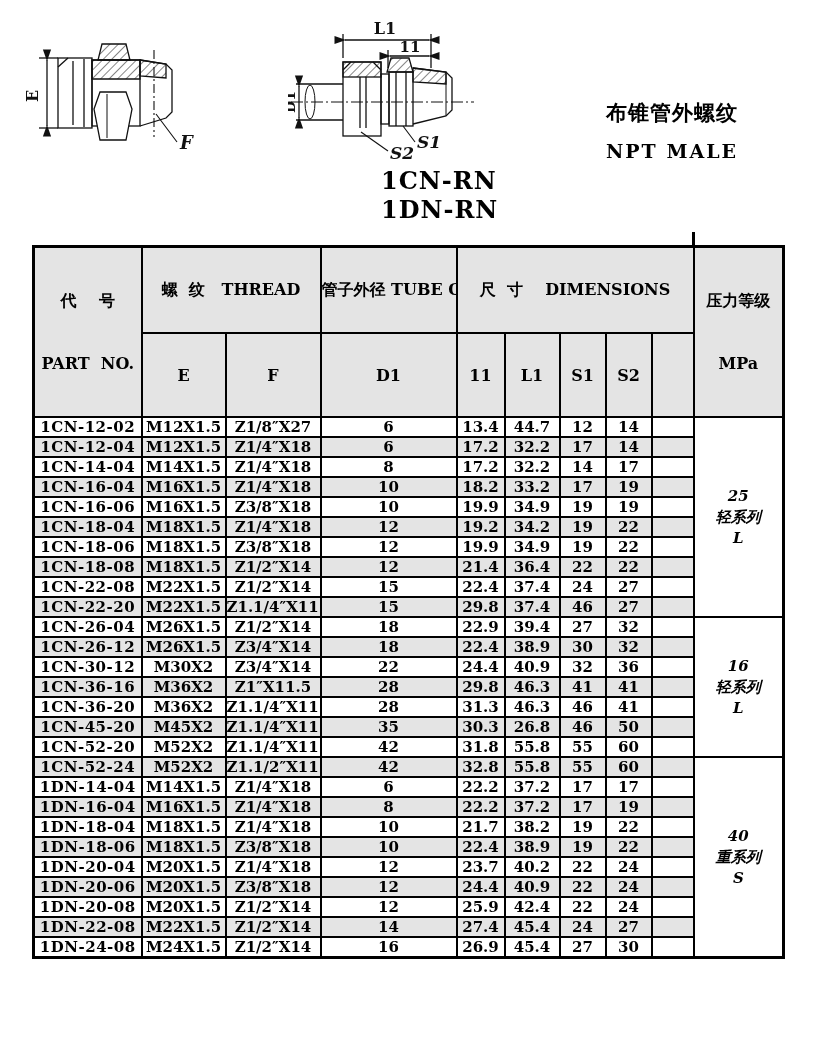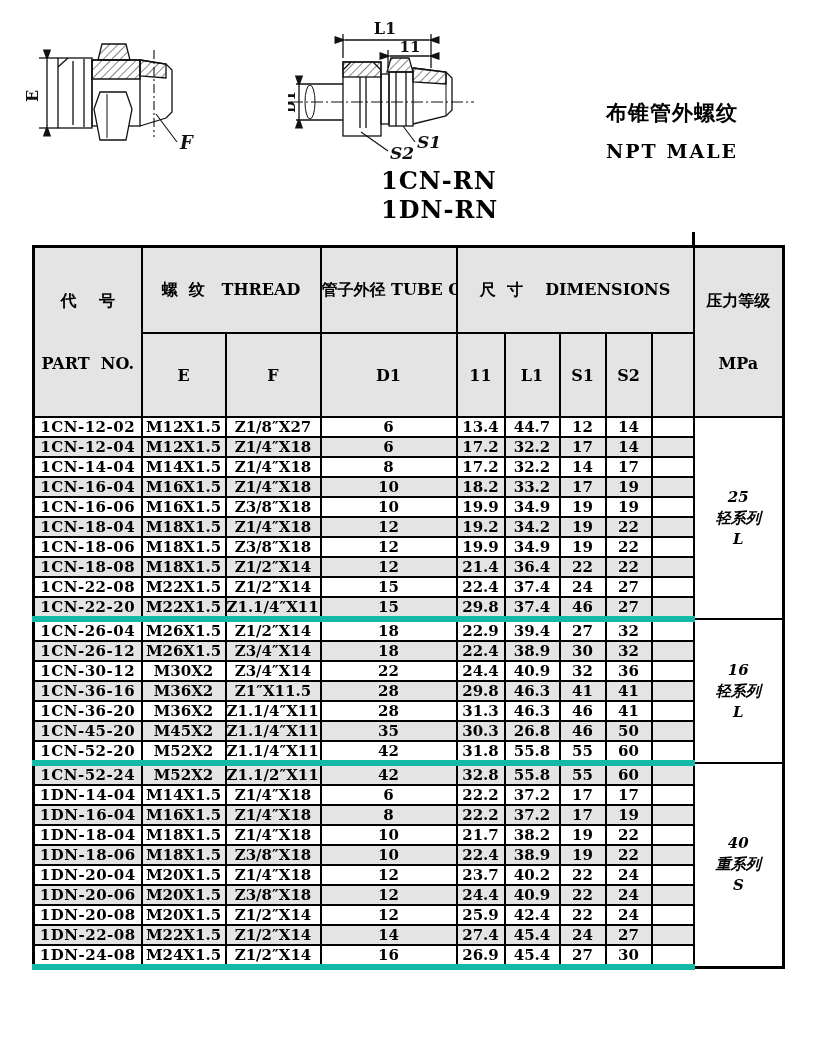--- a/index.html
+++ b/index.html
@@ -28,21 +28,21 @@
   }
   table.spec td { border:2px solid #000; text-align:center; vertical-align:middle;
     padding:0; overflow:hidden; font-size:15px; }
   thead td { background:#e4e4e4; white-space:pre; }
   thead tr.h1 td { height:26px; font-size:16px; }
   thead tr.h2 td { height:25px; font-size:16px; }
   thead td.two-line { font-size:16px; line-height:21px;margin-left:44px; }
   thead tr.h2 { border-bottom:2px solid #000; }
   tbody tr { height:17px; }
   tbody tr.alt td { background:#e4e4e4; }
-  tbody tr.group-end td { border-bottom:6px solid #14b8a6; }
+  tbody tr.group-end td { border-bottom:1px solid #14b8a6; }
   td.pressure-cell { background:#ffffff !important; font-size:16px; line-height:21px;font-style:italic; }
   td.bc4, td.bc5 { text-align:left; padding-left:4px; }
   td.bc0 { letter-spacing:0.5px; }
 </style>
 </head>
 <body>
 
 <div class="page">
 
   <svg class="fig fig-left" width="175" height="135" viewBox="0 0 175 135">

